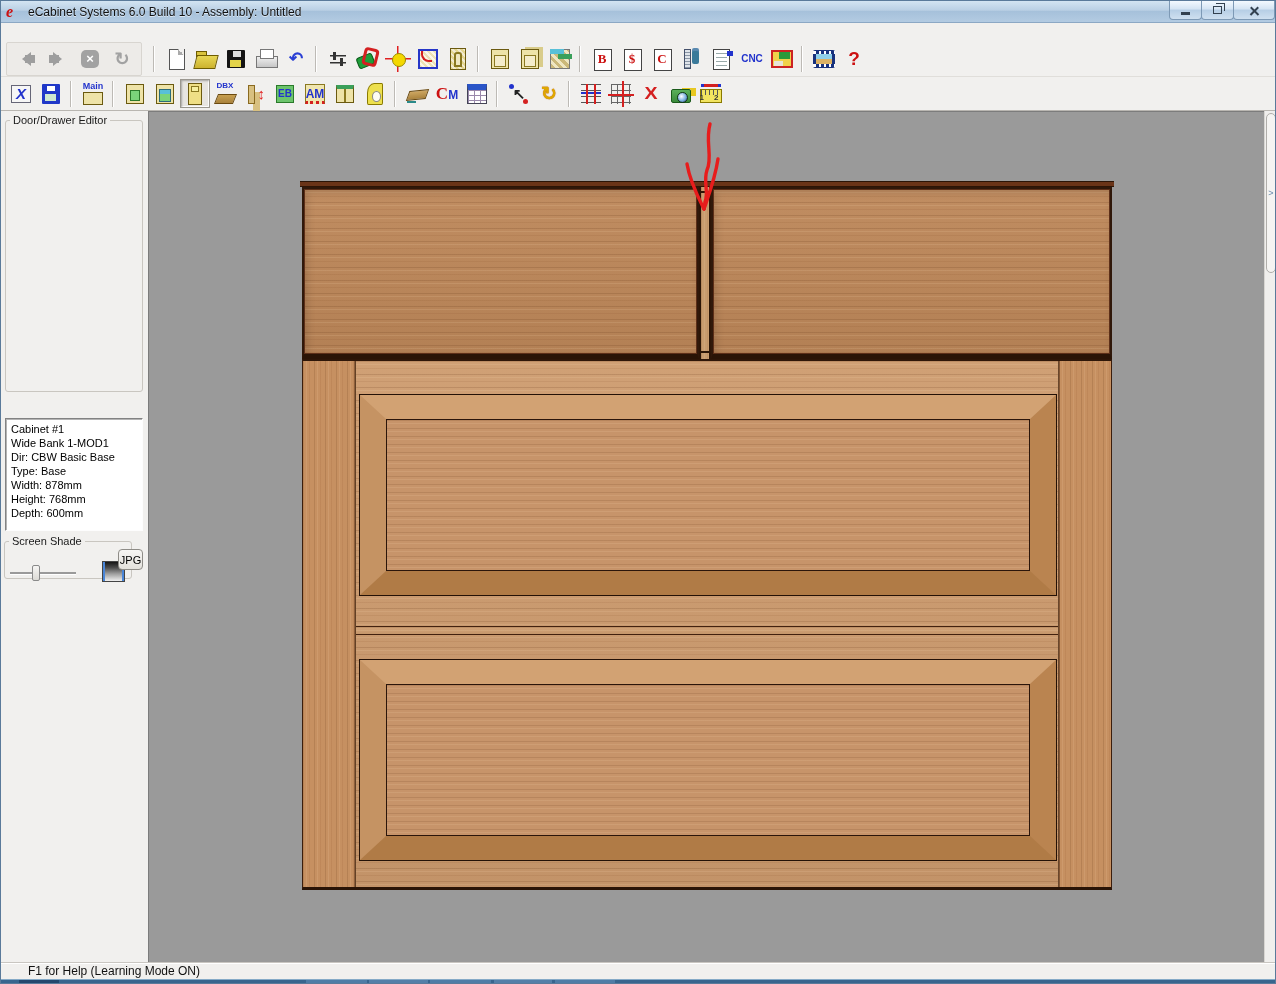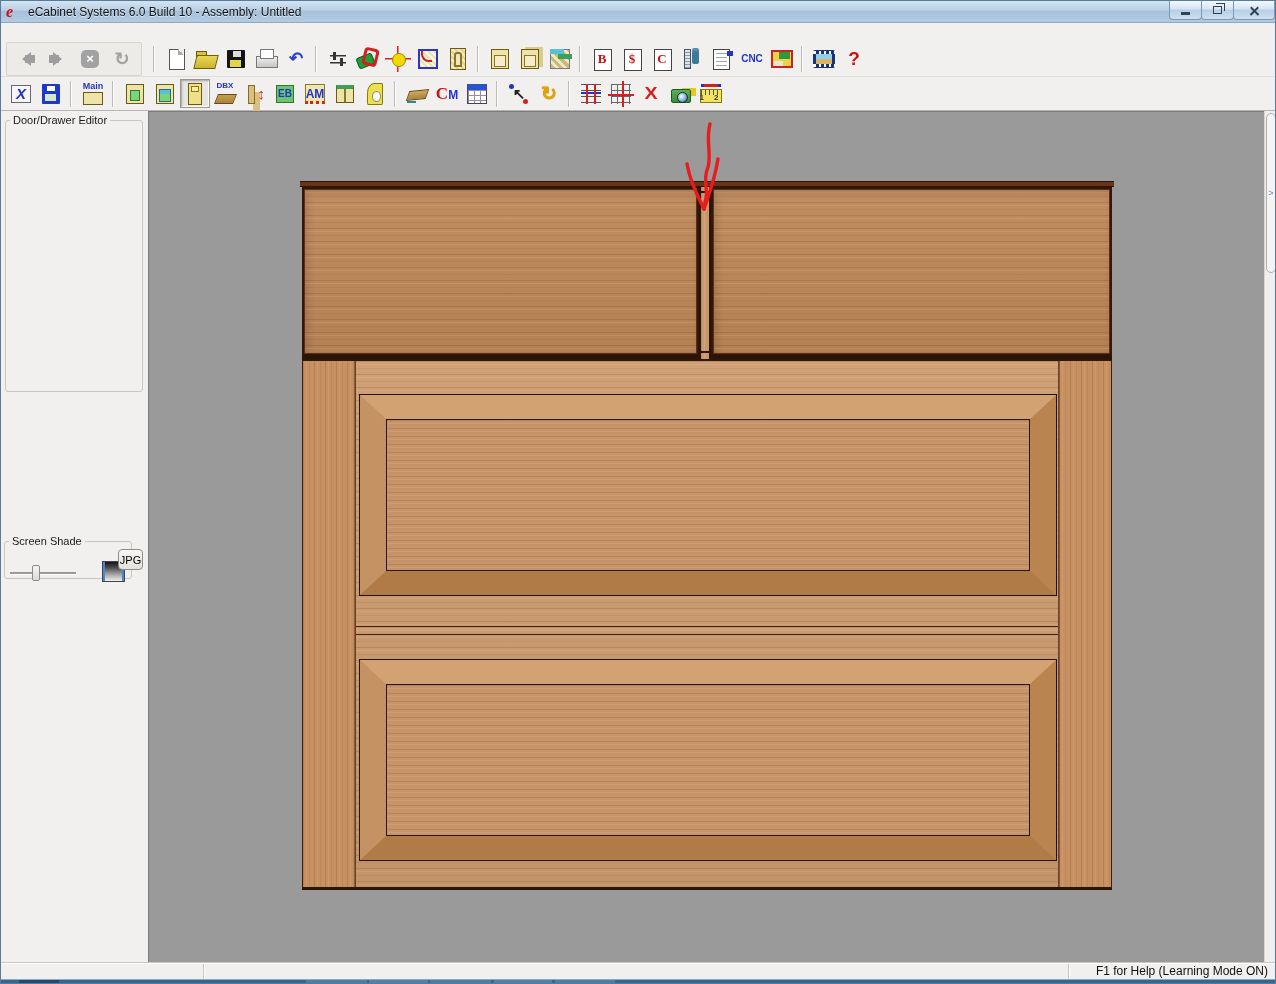--- a/index.html
+++ b/index.html
@@ -188,21 +188,21 @@
     border-color:#d2a273 #ba8450 #b07b46 #c59363;}
   .core{width:100%;height:100%;border:1px solid #2b150a;background-color:#c7946a;background-image:
     repeating-linear-gradient(180deg,rgba(92,48,18,.15) 0 1px,rgba(0,0,0,0) 1px 3px,rgba(255,226,188,.12) 3px 4px,rgba(0,0,0,0) 4px 8px);}
   .arrow{position:absolute;left:495px;top:0;width:130px;height:215px;z-index:5;}
   
   .rightstrip{width:13px;height:100%;background:#f0efed;position:relative;flex:none;border-left:1px solid #d8d6d2;}
   .collapse{position:absolute;left:1px;top:2px;width:10px;height:160px;border:1px solid #b0aeaa;border-radius:5px;
     background:#f5f4f2;display:flex;align-items:center;justify-content:center;font-size:9px;color:#6688aa;}
   
   .statusbar{position:absolute;left:0;top:962px;width:100%;height:16px;background:#f1f0ee;border-top:1px solid #fff;
-    box-shadow:0 -1px 0 #c9c6c1;display:flex;font-size:12px;color:#111;}
+    box-shadow:0 -1px 0 #c9c6c1;display:flex;font-size:12px;color:#111;flex-direction:column;}
   .sb-left{width:203px;border-right:1px solid #c9c6c1;box-shadow:1px 0 0 #fff;}
   .sb-mid{flex:1;border-right:1px solid #c9c6c1;box-shadow:1px 0 0 #fff;}
   .sb-right{width:206px;text-align:right;padding-right:7px;line-height:15px;}
   .taskbar{position:absolute;left:0;top:978px;width:100%;height:6px;background:#38658e;
     background-image:linear-gradient(#85aac7,#85aac7),
      linear-gradient(#4f7ca6,#4f7ca6),linear-gradient(#547fa8,#547fa8),linear-gradient(#4f7ca6,#4f7ca6),
      linear-gradient(#547fa8,#547fa8),linear-gradient(#4f7ca6,#4f7ca6),linear-gradient(#24486e,#24486e);
     background-size:100% 1px,61px 100%,59px 100%,61px 100%,58px 100%,60px 100%,40px 100%;
     background-position:0 0,305px 1px,368px 1px,429px 1px,493px 1px,554px 1px,18px 1px;background-repeat:no-repeat;}
 </style>
@@ -427,20 +427,29 @@
       </button>
     </div>
 
   <div class="main">
 
     <div class="sidebar">
       <fieldset class="group edgroup">
         <legend>Door/Drawer Editor</legend>
         <div class="spacer"></div>
       </fieldset>
+      <div class="infobox" id="infobox">
+          <div>Cabinet #1</div>
+          <div>Wide Bank 1-MOD1</div>
+          <div>Dir: CBW Basic Base</div>
+          <div>Type: Base</div>
+          <div>Width: 878mm</div>
+          <div>Height: 768mm</div>
+          <div>Depth: 600mm</div>
+        </div>
       <fieldset class="group shadegroup">
         <legend>Screen Shade</legend>
         <div class="slider">
           <div class="track"></div>
           <div class="thumb"></div>
         </div>
         <div class="swatch"></div>
       </fieldset>
       <button class="jpgbtn">JPG</button>
     </div>

